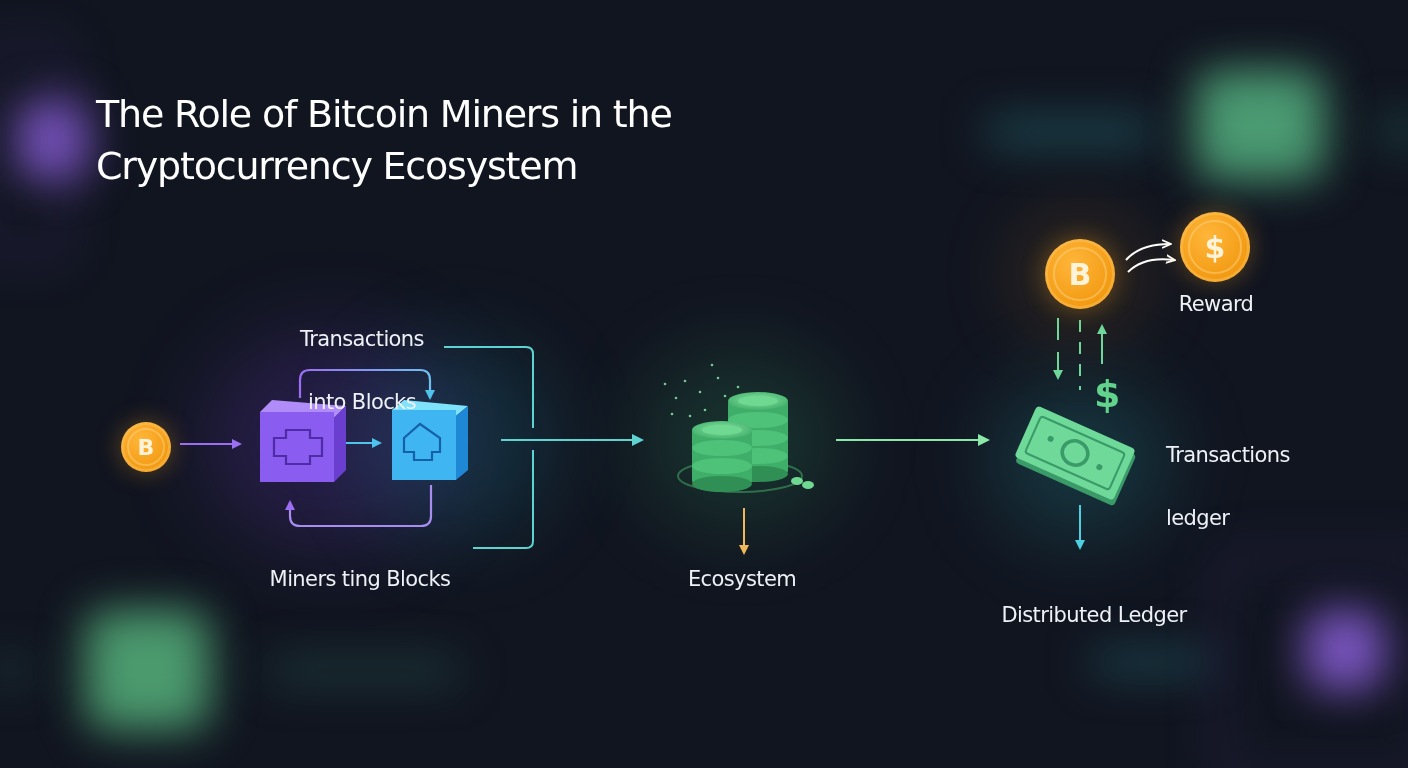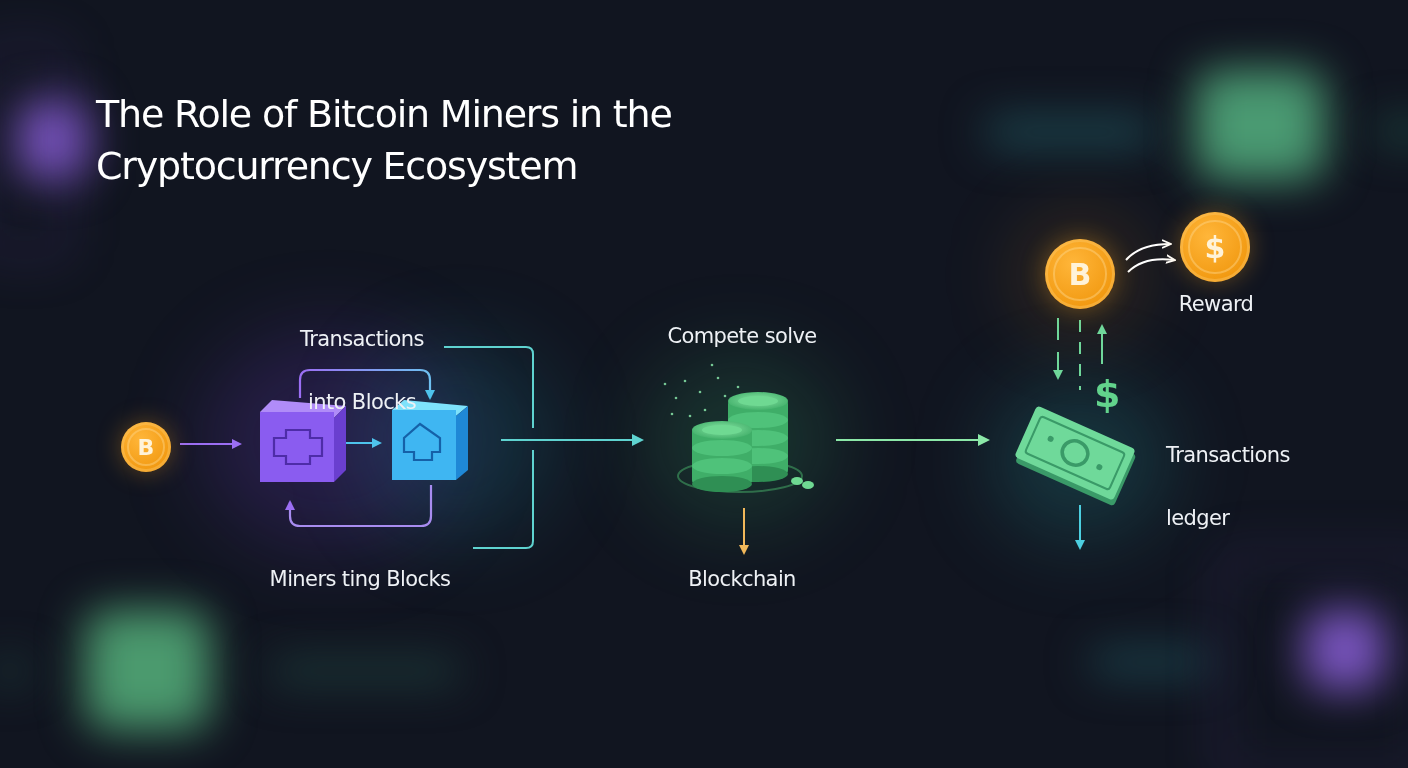--- a/index.html
+++ b/index.html
@@ -201,23 +201,23 @@
     <span>$</span>
 </div>
 
 <div class="label" style="left:282px;top:290px;width:160px;">
   <span>Transactions</span>
   <span>into Blocks</span>
 </div>
 <div class="label" style="left:250px;top:566px;width:220px;">Miners ting Blocks</div>
 
 <div class="label" style="left:592px;top:287px;width:300px;">
-  <span>Compete solve</span>
-</div>
-<div class="label" style="left:672px;top:566px;width:140px;">Blockchain</div>
+</div>
+<div class="label" style="left:672px;top:566px;width:140px;">Ecosystem</div>
 
 <div class="label" style="left:1166px;top:291px;width:100px;">Reward</div>
 <div class="label left" style="left:1166px;top:406px;">
   <span>Transactions</span>
   <span>ledger</span>
 </div>
 <div class="label" style="left:984px;top:566px;width:220px;">
+  <span>Distributed Ledger</span>
 </div>
 
 </body></html>

